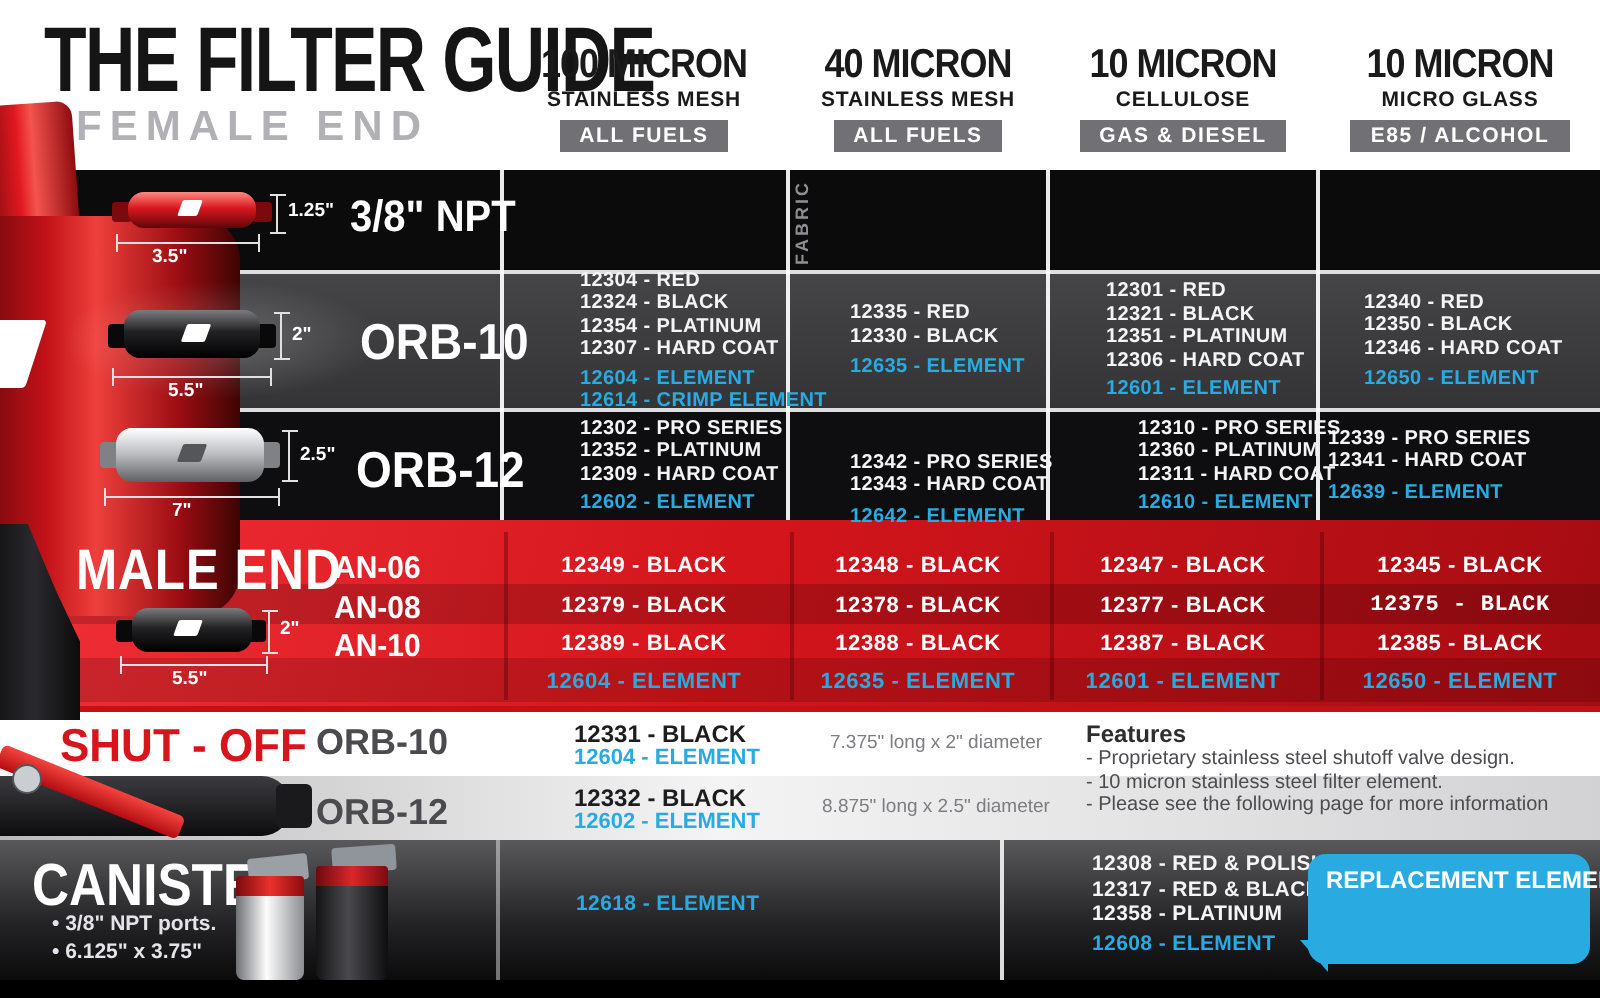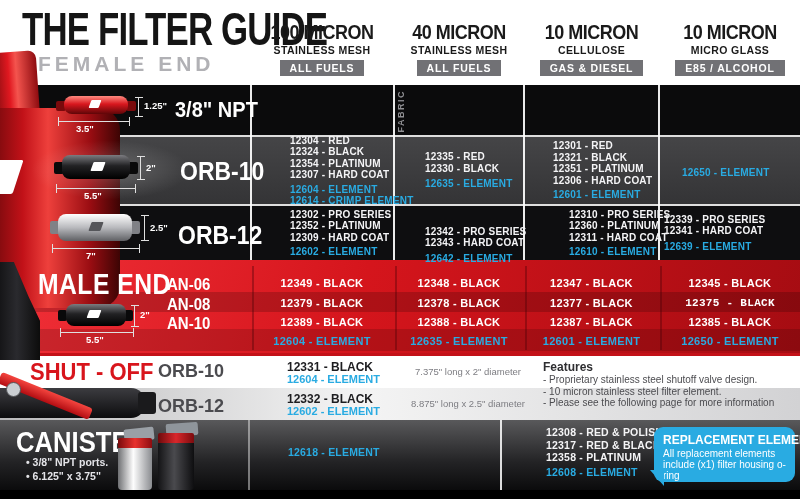--- a/index.html
+++ b/index.html
@@ -243,20 +243,25 @@
         <div class="part">12301 - RED</div>
         <div class="part">12321 - BLACK</div>
         <div class="part">12351 - PLATINUM</div>
         <div class="part">12306 - HARD COAT</div>
       </div>
     <div class="elist" style="margin-top:3px;">
         <div class="elem">12601 - ELEMENT</div>
       </div>
   </div>
   <div class="cell" style="left:660px;top:137px;width:140px;height:67px;padding-left:22px;">
+    <div>
+        <div class="part">12340 - RED</div>
+        <div class="part">12350 - BLACK</div>
+        <div class="part">12346 - HARD COAT</div>
+      </div>
     <div class="elist">
         <div class="elem">12650 - ELEMENT</div>
       </div>
   </div>
 
   <div class="cell" style="left:252px;top:206px;width:140px;height:54px;padding-left:38px;">
     <div>
         <div class="part">12302 - PRO SERIES</div>
         <div class="part">12352 - PLATINUM</div>
         <div class="part">12309 - HARD COAT</div>
@@ -369,17 +374,16 @@
         <div class="part" style="font-size:10.5px;line-height:12.5px;">12317 - RED &amp; BLACK</div>
         <div class="part" style="font-size:10.5px;line-height:12.5px;">12358 - PLATINUM</div>
       </div>
     <div class="elist" style="margin-top:2px;">
         <div class="elem" style="font-size:10.5px;line-height:12.5px;">12608 - ELEMENT</div>
       </div>
   </div>
 
   <div class="repl-box">
     <div class="repl-title">REPLACEMENT ELEMENTS</div>
-    <div class="repl-body">All replacement elements include (x1) filter housing o-ring</div>
   </div>
   <div class="repl-tail"></div>
 
 </div>
 
 </body></html>

